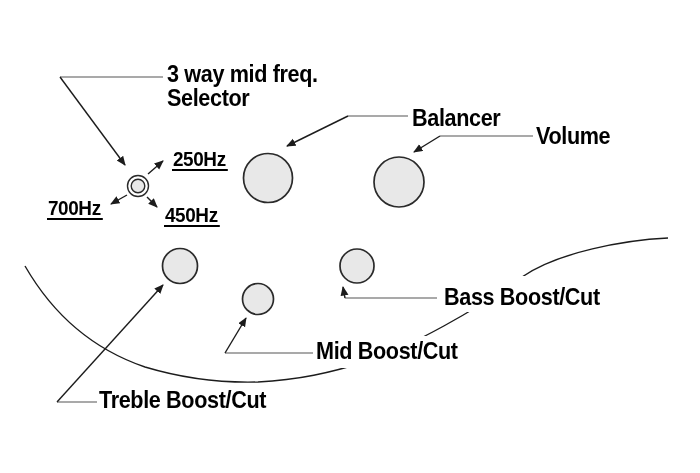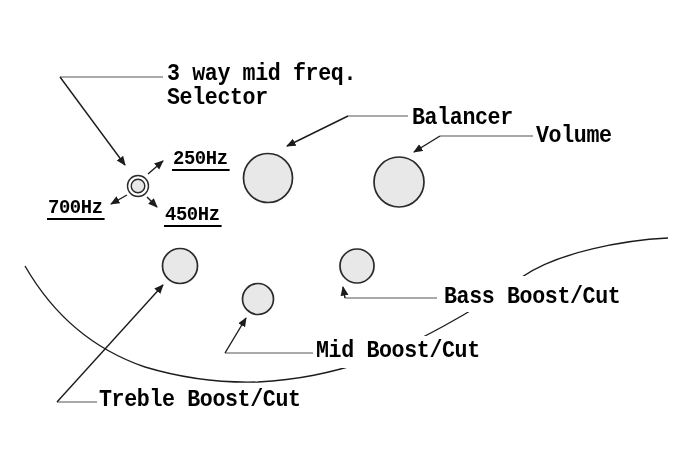--- a/index.html
+++ b/index.html
@@ -6,21 +6,21 @@
     margin: 0;
     padding: 0;
     background: #ffffff;
   }
   .stage {
     position: relative;
     width: 696px;
     height: 473px;
     background: var(--background, #ffffff);
     overflow: hidden;
-    font-family: Liberation Mono, monospace;
+    font-family: Liberation Sans, sans-serif;
   }
   .stage svg {
     position: absolute;
     left: 0;
     top: 0;
   }
   
   .curve {
     fill: none;
     stroke: var(--line-black, #1c1c1c);

